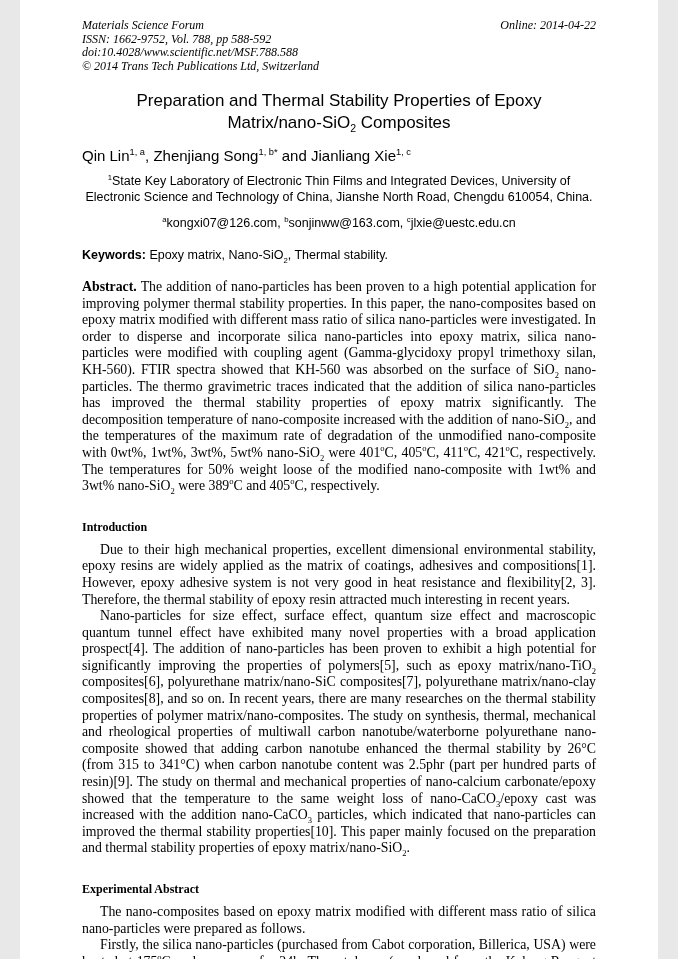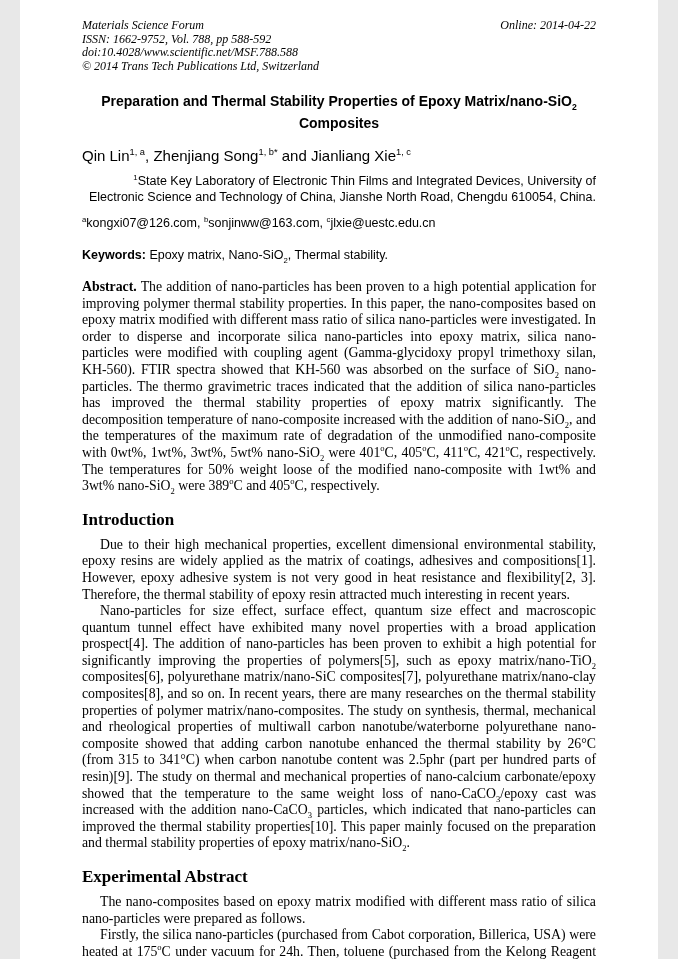--- a/index.html
+++ b/index.html
@@ -19,64 +19,64 @@
     justify-content: space-between;
     align-items: flex-start;
     font-style: italic;
     font-size: 12px;
     line-height: 13.5px;
   }
   .header-left div { white-space: nowrap; }
   .header-right { white-space: nowrap; text-align: center; }
   .title {
     font-family: "Liberation Sans", sans-serif;
-    font-weight: bold;
-    font-size: 14px;
+    font-weight: normal;
+    font-size: 17px;
     line-height: 22px;
     text-align: center;
     max-width: 490px;
     margin: 17px auto 0 auto;
   }
   .authors {
     font-family: "Liberation Sans", sans-serif;
     font-size: 15px;
     text-align: left;
     margin-top: 13px;
   }
   .affiliation {
     font-family: "Liberation Sans", sans-serif;
     font-size: 12.5px;
     line-height: 15.5px;
-    text-align: right;
+    text-align: center;
     margin-top: 10px;
   }
   .emails {
     font-family: "Liberation Sans", sans-serif;
     font-size: 12.5px;
-    text-align: left;
+    text-align: center;
     margin-top: 11px;
   }
   .keywords {
     font-family: "Liberation Sans", sans-serif;
     font-size: 12.5px;
     margin-top: 18px;
   }
   .kw-label { font-weight: bold; }
   .abstract {
     font-size: 13.8px;
     line-height: 16.6px;
     text-align: justify;
     margin-top: 17px;
   }
   .abs-label { font-weight: bold; }
   h2.section-heading {
     font-family: "Liberation Serif", serif;
     font-weight: bold;
-    font-size: 17px;
-    margin-top: 15px;
+    font-size: 12px;
+    margin-top: 25px;
     margin-bottom: 7px;
   }
   p.body {
     font-size: 13.8px;
     line-height: 16.6px;
     text-align: justify;
     text-indent: 18px;
   }
   sup { font-size: 62%; vertical-align: super; line-height: 0; }
   sub { font-size: 62%; vertical-align: sub; line-height: 0; }

